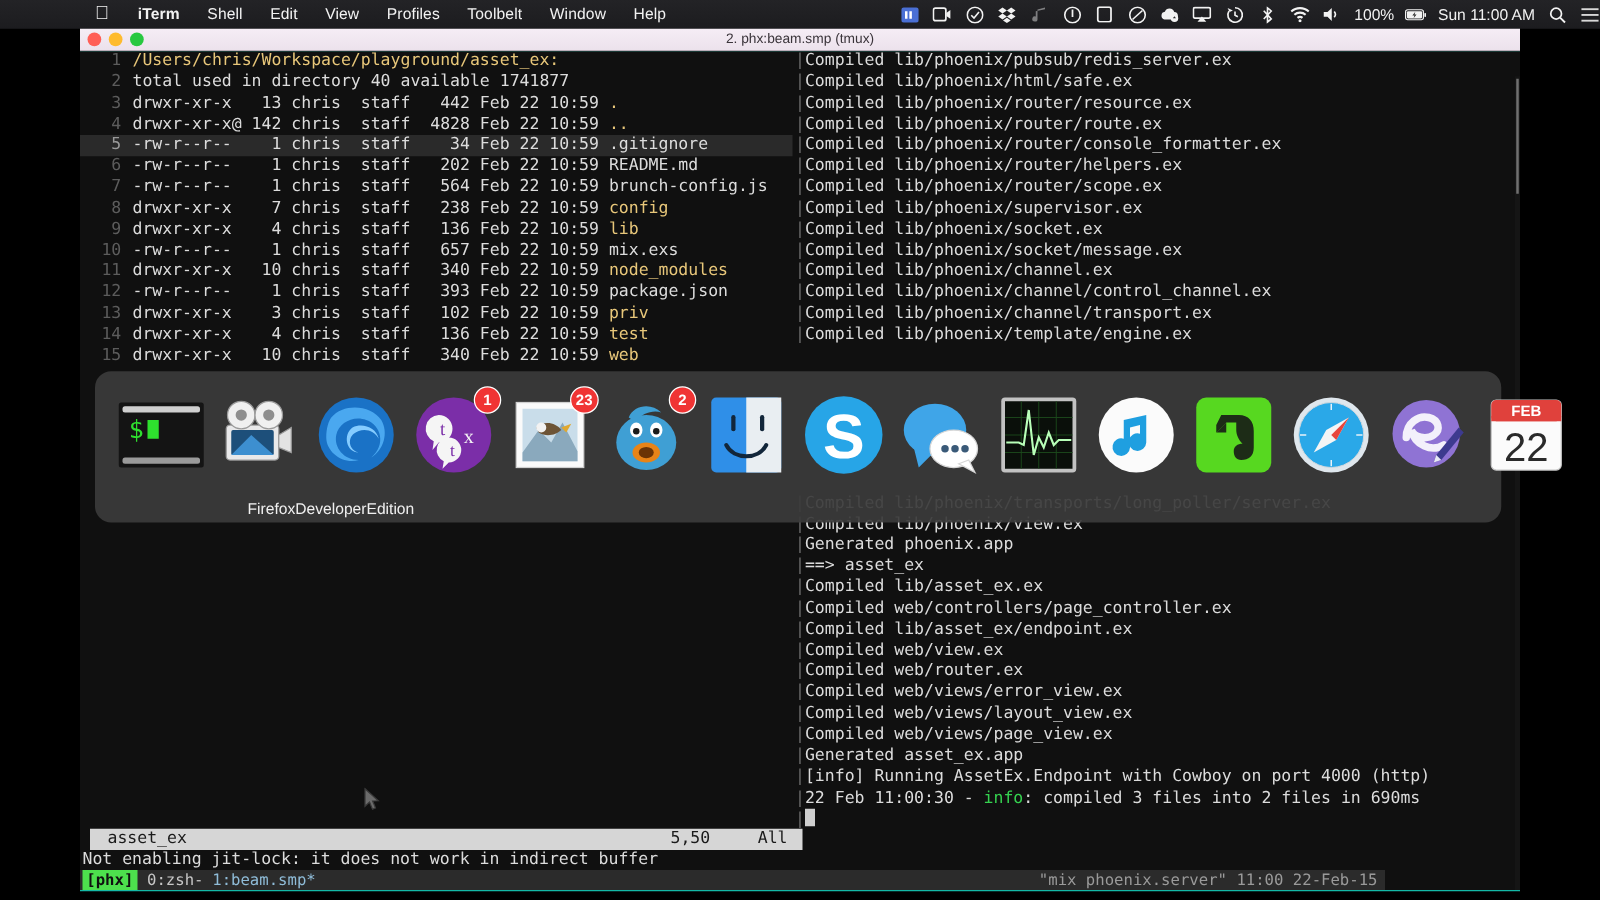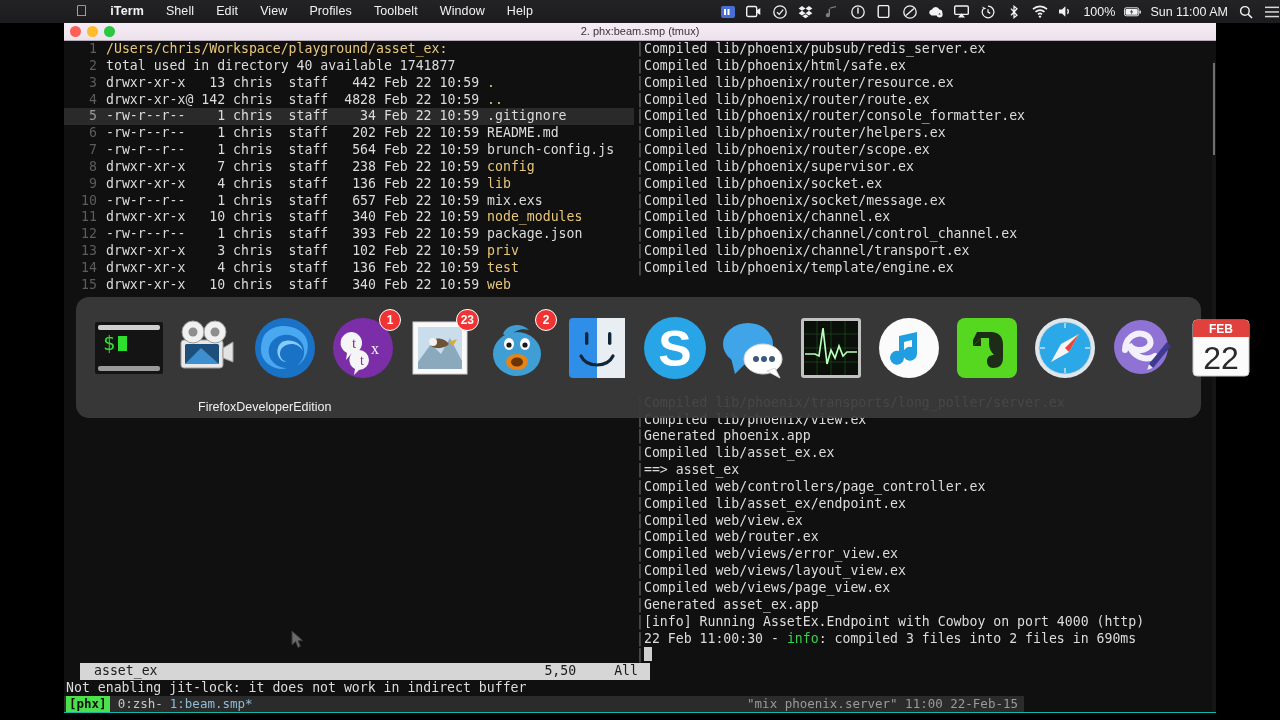--- a/index.html
+++ b/index.html
@@ -80,40 +80,40 @@
   .c-dir  { color: #e8c77a; }
   .c-perm { color: #dcdcdc; }
   .c-green{ color: #35d14f; }
 
   
   .rln { white-space: pre; height: 16.85px; padding-left: 2px; color: #dcdcdc; }
   .rln .bar { color: #6a6a6a; }
 
   
   #modeline {
-    position: absolute; left: 16px; bottom: 32px; width: 570px; height: 17px;
+    position: absolute; left: 8px; bottom: 32px; width: 570px; height: 17px;
     background: #d6d6d6; color: #1a1a1a;
     display: flex; align-items: center;
     font-family: "DejaVu Sans Mono","Liberation Mono", monospace; font-size: 13.2px;
     padding: 0 4px;
   }
   #modeline .ml-name { padding-left: 10px; }
   #modeline .ml-pos  { margin-left: auto; padding-right: 38px; }
   #modeline .ml-all  { padding-right: 8px; }
 
   #minibuf {
     position: absolute; left: 0; bottom: 15px; width: 570px; height: 17px;
     color: #dcdcdc; background: #101010;
     font-family: "DejaVu Sans Mono","Liberation Mono", monospace; font-size: 13.2px;
     white-space: pre; padding-left: 2px;
   }
 
   
   #tmuxbar {
-    position: absolute; left: 0; bottom: 0; width: 960px; height: 16px;
+    position: absolute; left: 0; bottom: 0; width: 1044px; height: 16px;
     background: #2b2b2b;
     display: flex; align-items: center;
     font-family: "DejaVu Sans Mono","Liberation Mono", monospace; font-size: 12.5px;
     white-space: pre;
   }
   #tmuxbar .session {
     background: #4de04d; color: #101010; padding: 0 3px; margin-left: 2px; font-weight: bold;
   }
   #tmuxbar .w0 { color: #c7c7c7; padding-left: 8px; }
   #tmuxbar .w1 { color: #8fbcd8; padding-left: 7px; }
@@ -345,22 +345,22 @@
           <div class="rln">&nbsp;</div>
           <div class="rln">&nbsp;</div>
           <div class="rln">&nbsp;</div>
           <div class="rln">&nbsp;</div>
           <div class="rln">&nbsp;</div>
           <div class="rln">&nbsp;</div>
           <div class="rln">&nbsp;</div>
           <div class="rln"><span class="bar">|</span><span>Compiled lib/phoenix/transports/long_poller/server.ex</span></div>
           <div class="rln"><span class="bar">|</span><span>Compiled lib/phoenix/view.ex</span></div>
           <div class="rln"><span class="bar">|</span><span>Generated phoenix.app</span></div>
+          <div class="rln"><span class="bar">|</span><span>==&gt; asset_ex</span></div>
           <div class="rln"><span class="bar">|</span><span>Compiled lib/asset_ex.ex</span></div>
-          <div class="rln"><span class="bar">|</span><span>==&gt; asset_ex</span></div>
           <div class="rln"><span class="bar">|</span><span>Compiled web/controllers/page_controller.ex</span></div>
           <div class="rln"><span class="bar">|</span><span>Compiled lib/asset_ex/endpoint.ex</span></div>
           <div class="rln"><span class="bar">|</span><span>Compiled web/view.ex</span></div>
           <div class="rln"><span class="bar">|</span><span>Compiled web/router.ex</span></div>
           <div class="rln"><span class="bar">|</span><span>Compiled web/views/error_view.ex</span></div>
           <div class="rln"><span class="bar">|</span><span>Compiled web/views/layout_view.ex</span></div>
           <div class="rln"><span class="bar">|</span><span>Compiled web/views/page_view.ex</span></div>
           <div class="rln"><span class="bar">|</span><span>Generated asset_ex.app</span></div>
           <div class="rln"><span class="bar">|</span><span>[info] Running AssetEx.Endpoint with Cowboy on port 4000 (http)</span></div>
           <div class="rln"><span class="bar">|</span><span>22 Feb 11:00:30 - </span><span class="c-green">info</span><span>: compiled 3 files into 2 files in 690ms</span></div>

